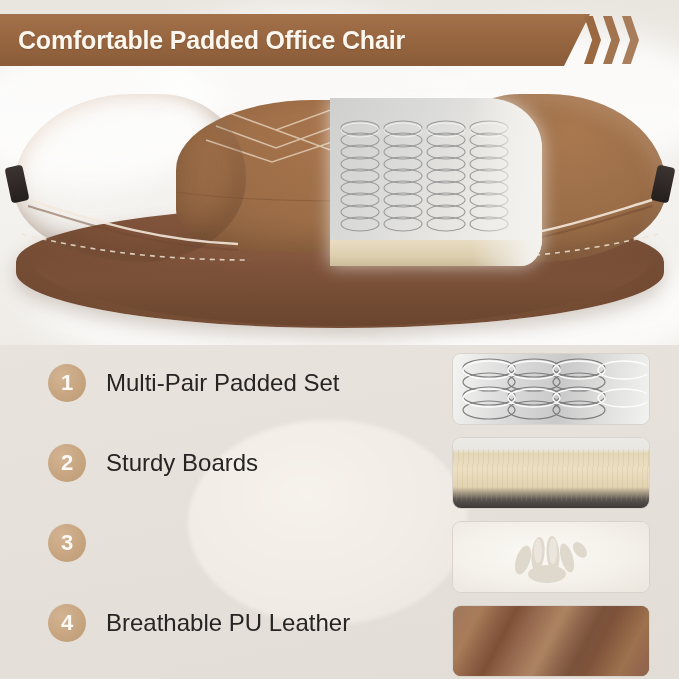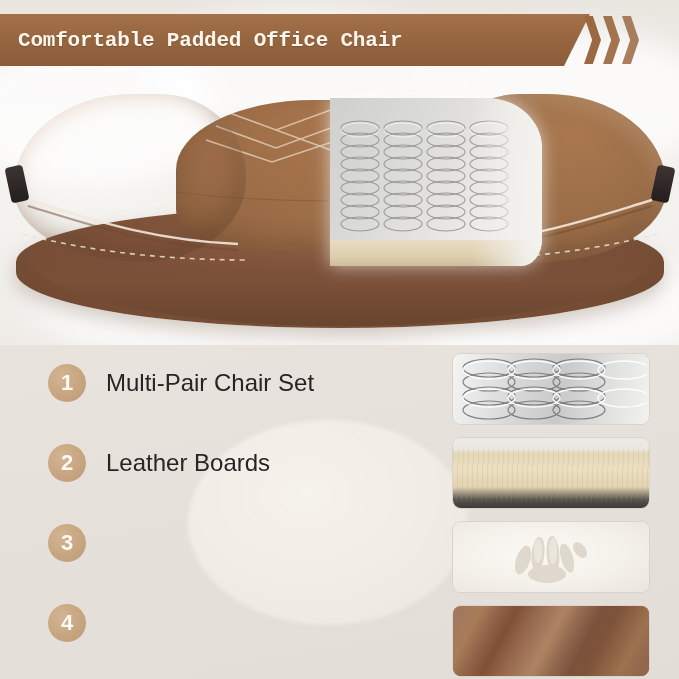--- a/index.html
+++ b/index.html
@@ -162,27 +162,26 @@
     left: 0; top: 0;
     width: 590px; height: 52px;
     background: linear-gradient(180deg, #a3714a 0%, #95653f 55%, #8a5c39 100%);
     clip-path: polygon(0 0, 100% 0, calc(100% - 26px) 100%, 0 100%);
     display: flex;
     align-items: center;
     box-shadow: 0 2px 5px rgba(120,90,65,0.25);
   }
   .banner-title {
     color: #fbf6ee;
-    font-size: 21px;
+    font-size: 25px;
     font-weight: bold;
     letter-spacing: -0.2px;
     margin-left: 18px;
     white-space: nowrap;
     text-shadow: 0 1px 1px rgba(80,50,30,0.35);
-    font-family: Liberation Mono, monospace;
   }
   .chevrons {
     position: absolute;
     left: 584px; top: 2px;
     display: flex;
     gap: 2px;
   }
   .chev {
     width: 17px; height: 48px;
     background: #9a6942;
@@ -424,34 +423,35 @@
     </div>
   </div>
 
   <div class="lower">
     <div class="blob"></div>
 
     <div class="features">
 
       <div class="feature">
         <div class="num-circle">1</div>
-        <div class="feature-label">Multi-Pair Chair Set</div>
+        <div class="feature-label">Multi-Pair Padded Set</div>
       </div>
 
       <div class="feature">
         <div class="num-circle">2</div>
-        <div class="feature-label">Leather Boards</div>
+        <div class="feature-label">Sturdy Boards</div>
       </div>
 
       <div class="feature">
         <div class="num-circle">3</div>
       </div>
 
       <div class="feature">
         <div class="num-circle">4</div>
+        <div class="feature-label">Breathable PU Leather</div>
       </div>
 
     </div>
 
     <div class="thumbs">
 
       <div class="thumb">
         <div class="t-springs">
           <svg width="192" height="66" viewBox="0 0 192 66">
             <g fill="none" stroke="#6f6f6f" stroke-width="1.2" opacity=".85">

